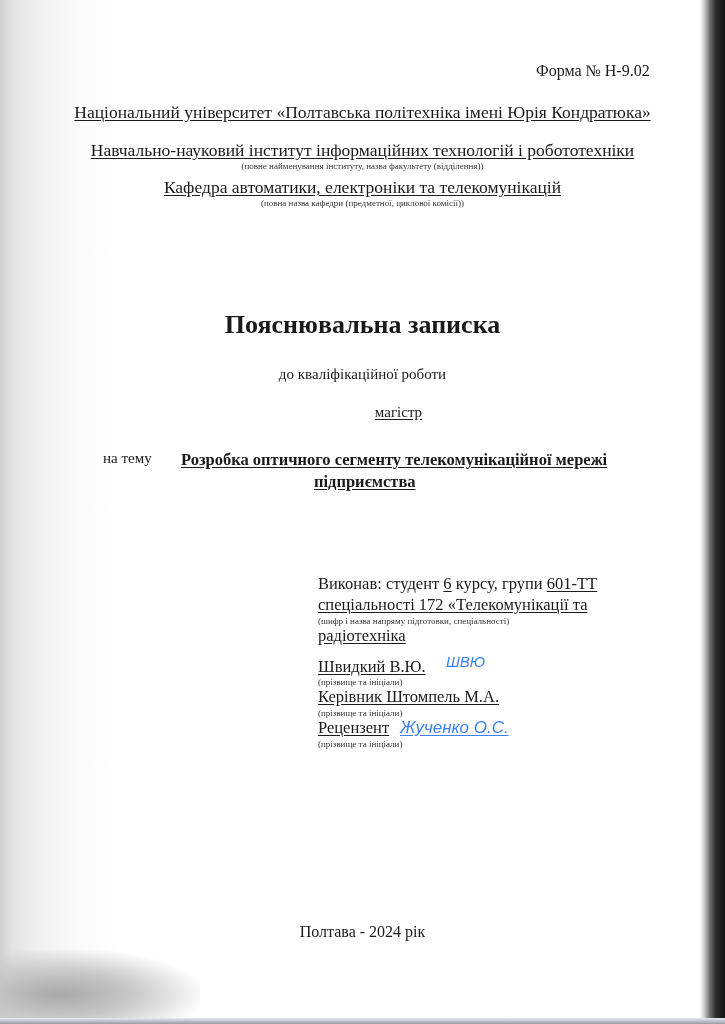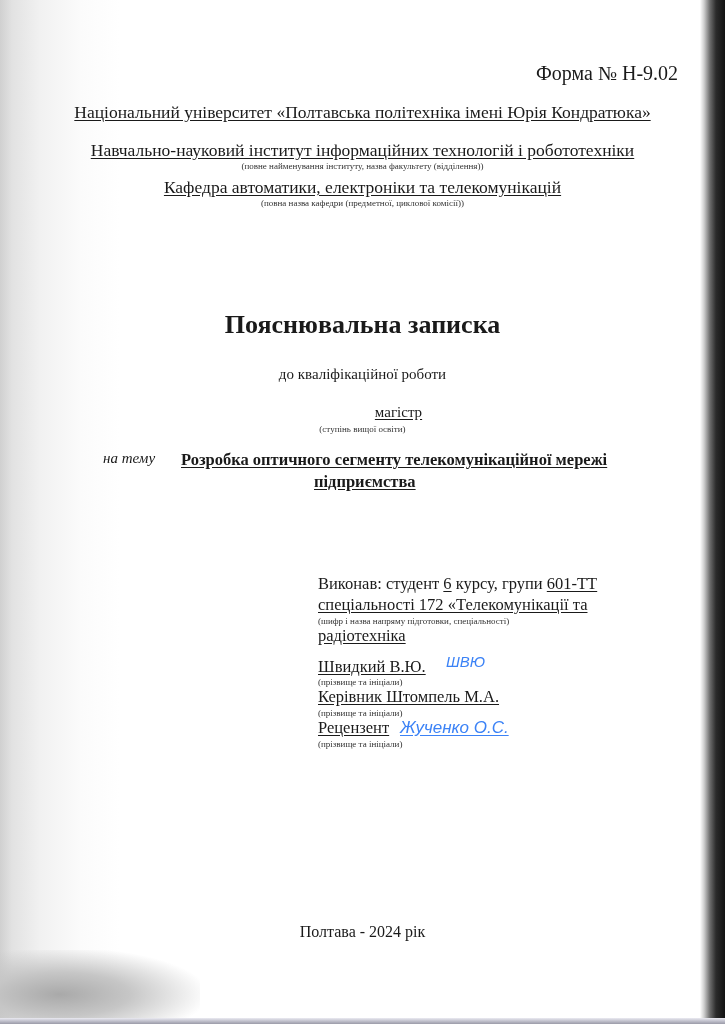--- a/index.html
+++ b/index.html
@@ -24,21 +24,21 @@
       background: linear-gradient(to right, #ffffff 0px, #cfcfcf 4px, #6c6c6c 10px, #2b2b2b 16px, #111 25px);
     }
     .shade-bottom {
       position: absolute; left: 0; top: 1018px; width: 725px; height: 6px;
       background: linear-gradient(to bottom, #eaeaf2, #9a9aa8);
     }
     .t { position: absolute; white-space: nowrap; }
     .u { text-decoration: underline; text-underline-offset: 2px; }
     .center { left: 0; width: 725px; text-align: center; }
     .small { font-size: 9px; color: #333; }
-    .form-no { left: 536px; top: 62px; font-size: 20px; }
+    .form-no { left: 536px; top: 62px; font-size: 16px; }
     .org { font-size: 17.5px; }
     .title { font-size: 26px; font-weight: bold; }
     .sub { font-size: 15px; }
     .topic { font-size: 16.5px; font-weight: bold; }
     .info { left: 318px; font-size: 16.5px; }
     .sig { font-family: Liberation Sans, sans-serif; font-style: italic; font-size: 15px; color: #3b82f6; }
   </style>
 </head>
 <body>
 
@@ -55,23 +55,22 @@
   <div class="t center small" style="top:161px;">(повне найменування інституту, назва факультету (відділення))</div>
   <div class="t center org u" style="top:140px;">Навчально-науковий інститут інформаційних технологій і робототехніки</div>
 
   <div class="t center org u" style="top:177px;">Кафедра автоматики, електроніки та телекомунікацій</div>
   <div class="t center small" style="top:198px;">(повна назва кафедри (предметної, циклової комісії))</div>
 
   <div class="t center title" style="top:310px;">Пояснювальна записка</div>
   <div class="t center sub" style="top:366px;">до кваліфікаційної роботи</div>
 
   <div class="t center sub u" style="top:404px;padding-left:36px;">магістр</div>
-  <div class="t center small" style="top:424px;">(ступінь вищої освіти)</div>
 
-  <div class="t sub" style="left:103px; top:450px;font-style:italic;">на тему</div>
+  <div class="t sub" style="left:103px; top:450px;">на тему</div>
   <div class="t topic u" style="left:181px; top:450px;">Розробка оптичного сегменту телекомунікаційної мережі</div>
   <div class="t topic u" style="left:314px; top:472px;">підприємства</div>
 
   <div class="t info" style="top:574px;">
     <span>Виконав: студент</span>
     <span class="u">6</span>
     <span>курсу, групи</span>
     <span class="u">601-ТТ</span>
   </div>
   <div class="t info u" style="top:595px;">спеціальності 172 «Телекомунікації та</div>

